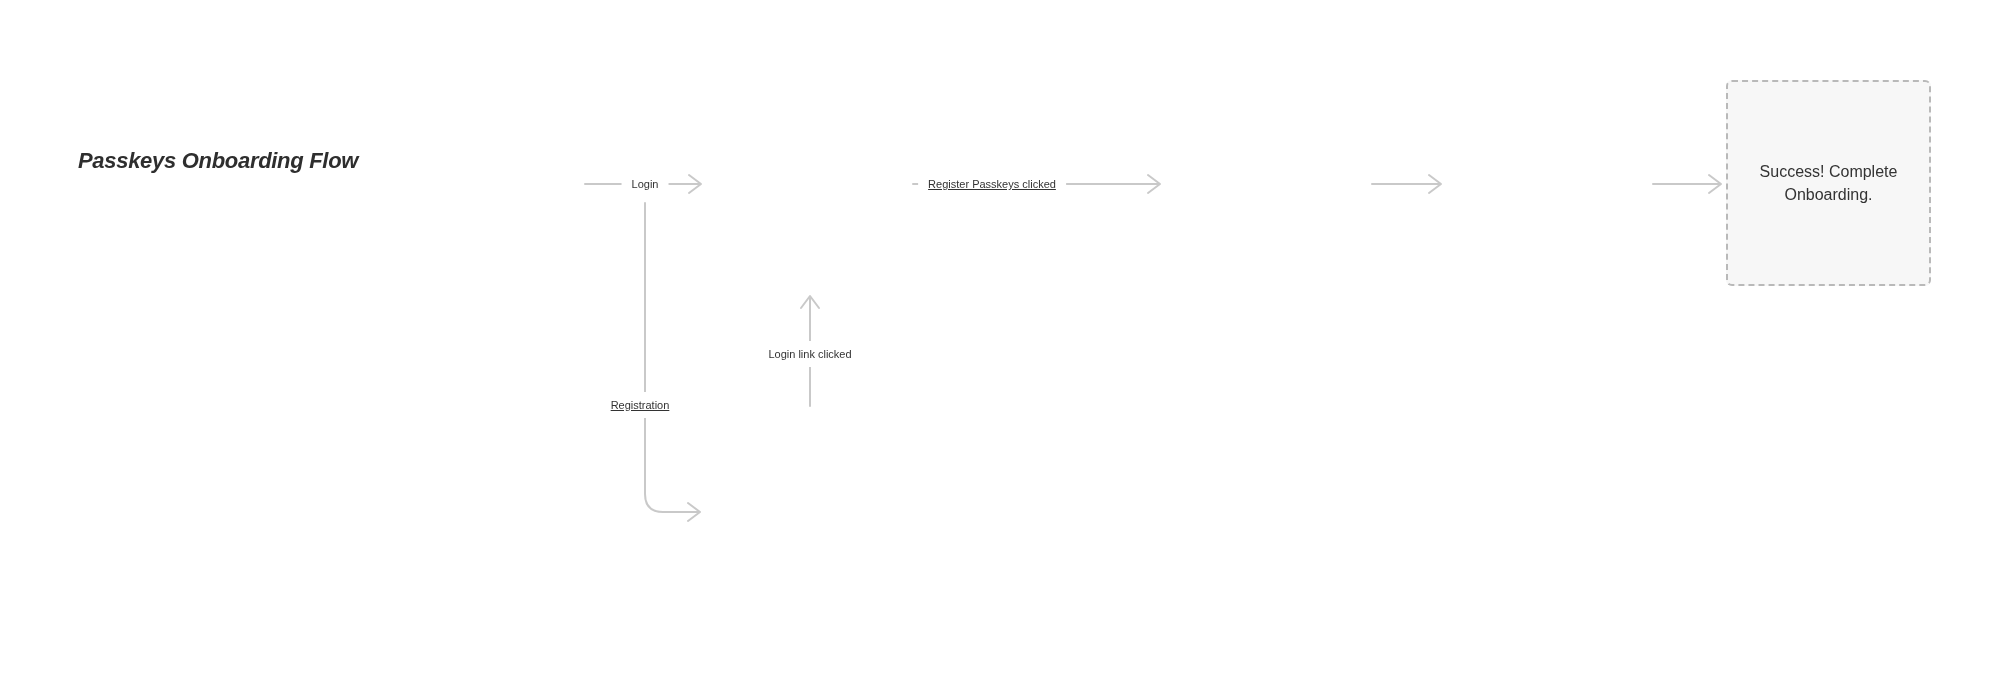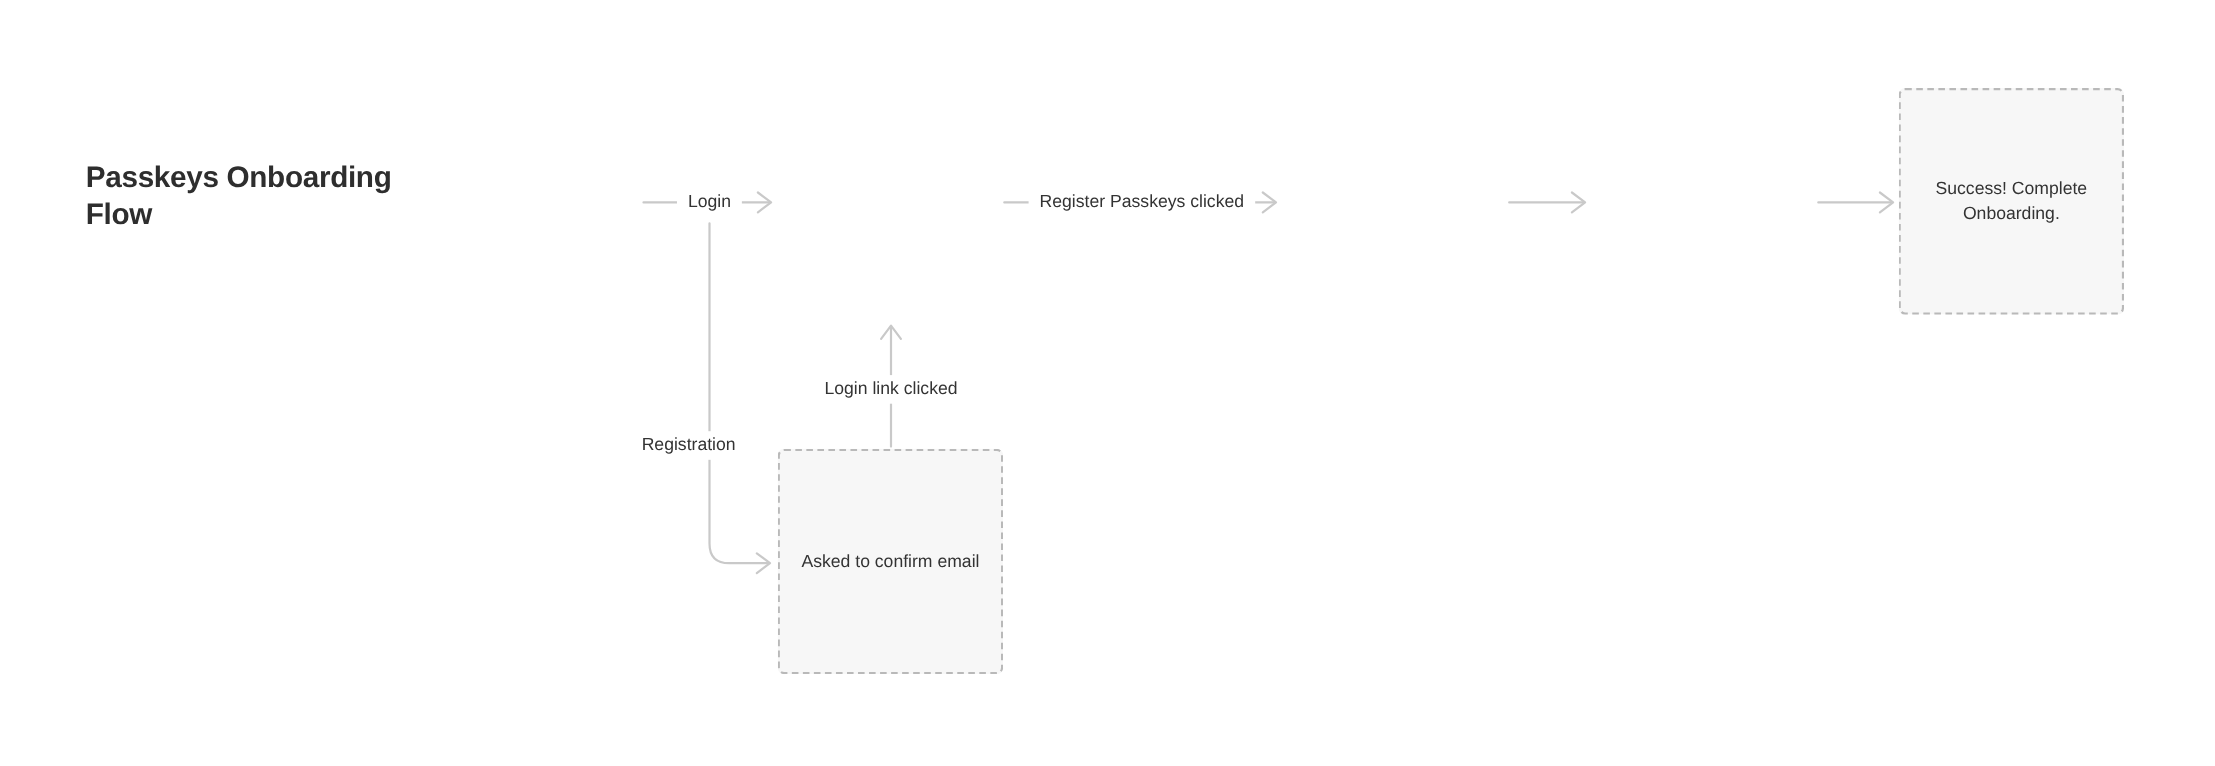--- a/index.html
+++ b/index.html
@@ -15,25 +15,26 @@
     position:relative;
     width:2014px;height:696px;
     background:var(--page-bg);
     font-family:"Liberation Sans","DejaVu Sans",sans-serif;
     overflow:hidden;
   }
   .page-title{
     position:absolute;
     left:78px;top:144px;
     width:290px;
-    font-size:27px;
+    font-size:22px;
     font-weight:700;
     line-height:34px;
     letter-spacing:-0.3px;
     color:var(--title-text);
+    font-style:italic;
   }
   .connector-layer{
     position:absolute;left:0;top:0;width:2014px;height:696px;
   }
   .connector-layer path, .connector-layer polyline{
     fill:none;
     stroke:var(--connector);
     stroke-width:2;
     stroke-linecap:round;
     stroke-linejoin:round;
@@ -55,28 +56,28 @@
   .node-2{left:707px;top:80px;}
   .node-3{left:1165px;top:80px;}
   .node-4{left:1446px;top:80px;}
   .node-5{left:1726px;top:80px;}
   .node-6{left:707px;top:408px;height:205px;}
   .edge-label{
     position:absolute;
     transform:translate(-50%,-50%);
     background:var(--page-bg);
     padding:3px 10px;
-    font-size:16px;
+    font-size:11px;
     line-height:20px;
     color:var(--text);
     white-space:nowrap;
   }
   .edge-label-login{left:645px;top:184px;}
-  .edge-label-register-passkeys{left:1038px;top:184px;}
-  .edge-label-registration{left:626px;top:405px;}
+  .edge-label-register-passkeys{left:992px;top:184px;text-decoration:underline;}
+  .edge-label-registration{left:640px;top:405px;text-decoration:underline;}
   .edge-label-email-link{left:810px;top:354px;}
 </style>
 </head>
 <body>
 
 <div class="canvas">
 
   <div class="page-title">Passkeys Onboarding Flow</div>
 
   <svg class="connector-layer" width="2014" height="696" viewBox="0 0 2014 696" xmlns="http://www.w3.org/2000/svg">
@@ -101,23 +102,20 @@
   </svg>
 
 
 
 
 
   <div class="flow-node node-5">
     <span>Success! Complete Onboarding.</span>
   </div>
 
-  <div class="flow-node node-6">
-    <span>Asked to confirm email</span>
-  </div>
 
   <div class="edge-label edge-label-login">Login</div>
 
   <div class="edge-label edge-label-register-passkeys">Register Passkeys clicked</div>
 
   <div class="edge-label edge-label-registration">Registration</div>
 
   <div class="edge-label edge-label-email-link">Login link clicked</div>
 
 </div>

